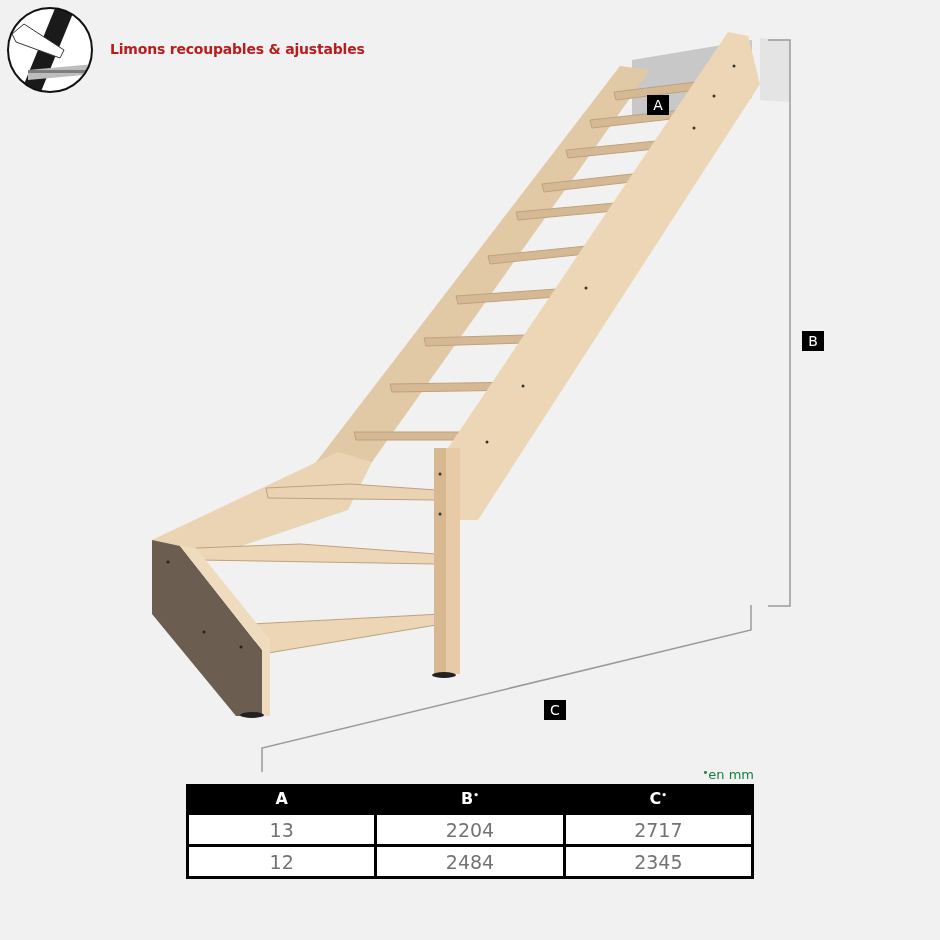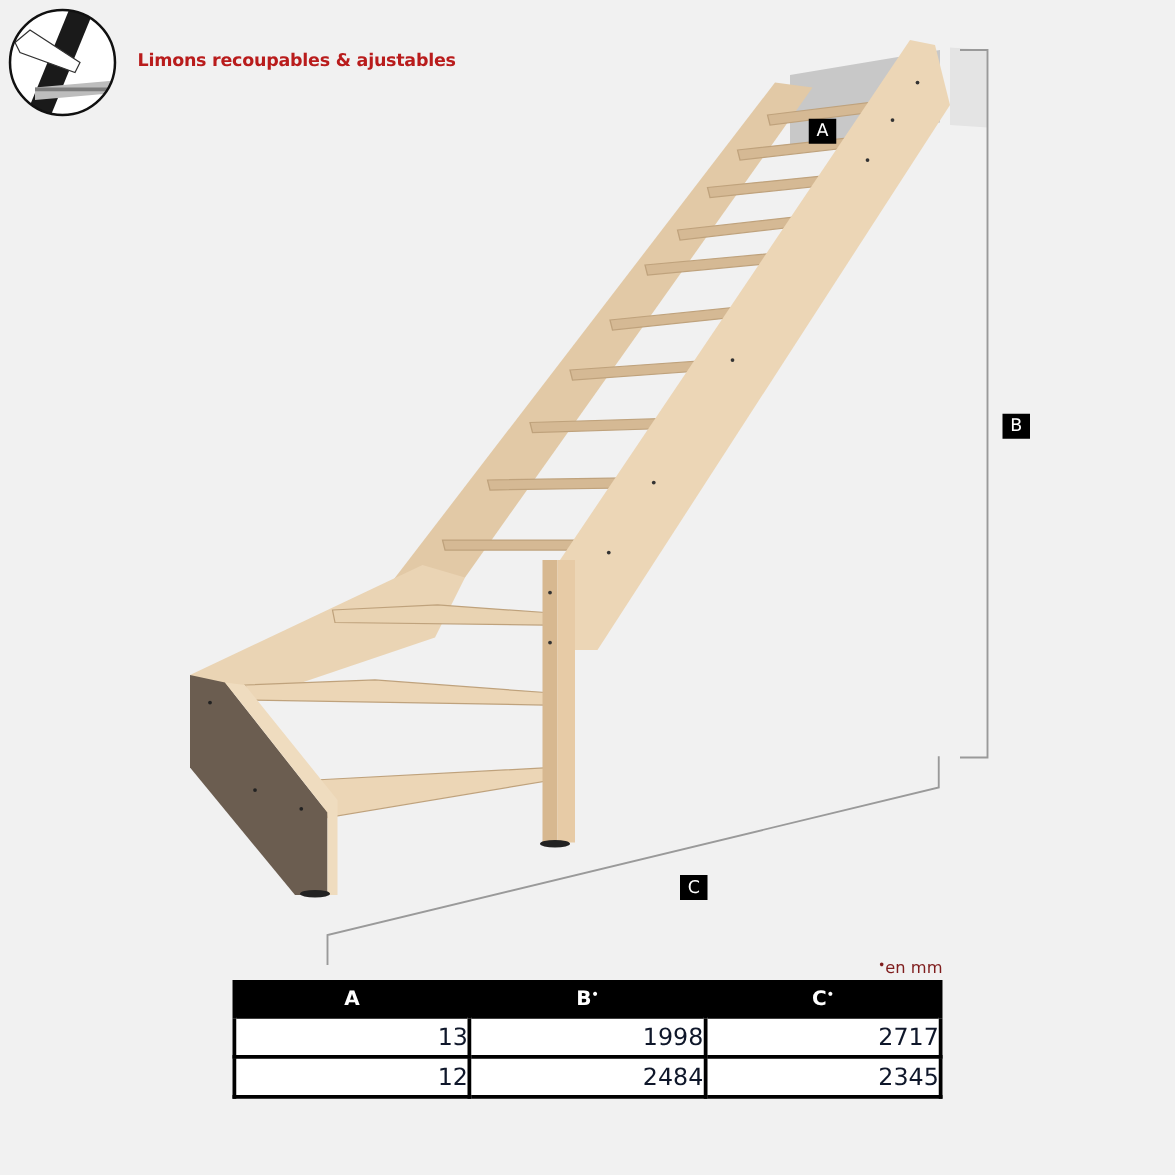--- a/index.html
+++ b/index.html
@@ -13,34 +13,34 @@
     .badge-icon { position: absolute; left: 6px; top: 6px; width: 88px; height: 88px; }
     .feature-label {
       position: absolute; left: 110px; top: 41px;
       font-size: 14px; font-weight: bold; color: #b91c1c; letter-spacing: -0.2px;
     }
     .illustration { position: absolute; left: 0; top: 0; width: 940px; height: 780px; }
     .dim-tag {
       position: absolute; width: 22px; height: 20px; background: #000; color: #fff;
       font-size: 14px; line-height: 20px; text-align: center;
     }
-    .unit-note { position: absolute; right: 186px; top: 767px; font-size: 13px; color: #7f1d1d; }
+    .unit-note { position: absolute; right: 186px; top: 767px; font-size: 13px; color: #15803d; }
     .unit-note .dot { font-size: 10px; vertical-align: 3px; }
     table.dims {
       position: absolute; left: 186px; top: 784px; width: 568px;
       border-collapse: collapse; table-layout: fixed; background: #fff;
     }
     table.dims th {
       background: #000; color: #fff; font-size: 16px; font-weight: bold; height: 28px; padding: 0;
       border-left: 3px solid #000; border-right: 3px solid #000;
     }
     table.dims th sup { font-size: 9px; vertical-align: 6px; }
     table.dims td {
-      border: 3px solid #000; height: 29px; padding: 0; text-align: right;
-      font-size: 19px; color: #0f172a;
+      border: 3px solid #000; height: 29px; padding: 0; text-align: center;
+      font-size: 19px; color: #737373;
     }
   </style>
 </head>
 <body>
 
 <svg class="badge-icon" viewBox="0 0 88 88">
   <defs>
       <clipPath id="circ">
         <circle cx="44" cy="44" r="42"></circle>
       </clipPath>
@@ -127,21 +127,21 @@
   <thead>
     <tr>
       <th><span>A</span><sup></sup></th>
       <th><span>B</span><sup>•</sup></th>
       <th><span>C</span><sup>•</sup></th>
     </tr>
   </thead>
   <tbody>
     <tr>
       <td>13</td>
-      <td>1998</td>
+      <td>2204</td>
       <td>2717</td>
     </tr>
     <tr>
       <td>12</td>
       <td>2484</td>
       <td>2345</td>
     </tr>
   </tbody>
 </table>
 

